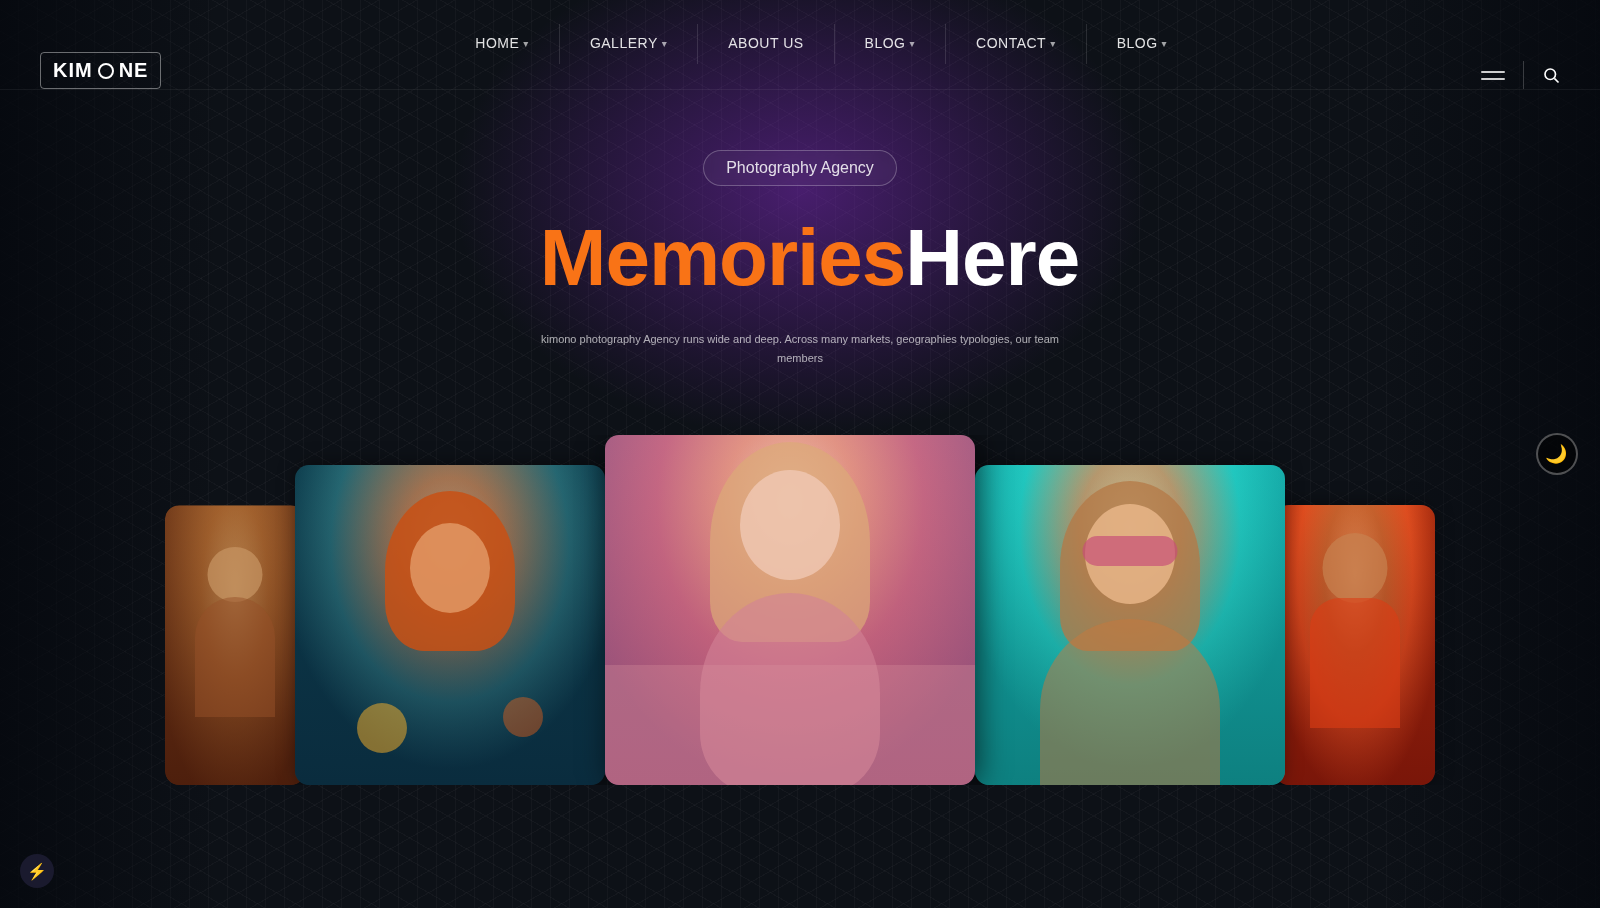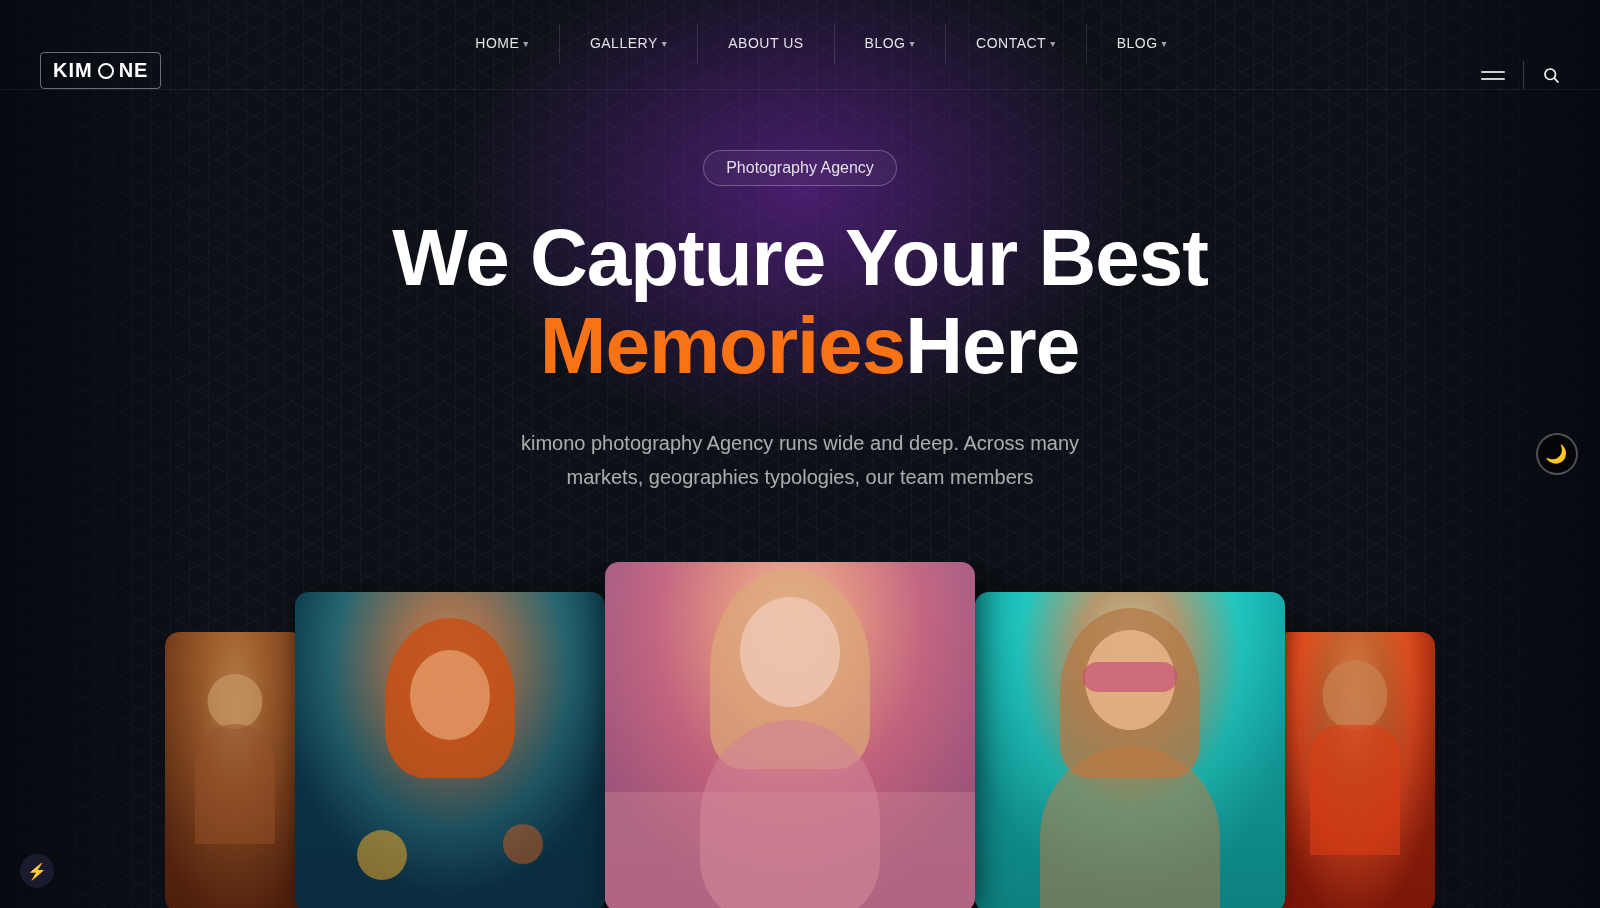--- a/index.html
+++ b/index.html
@@ -216,22 +216,22 @@
       letter-spacing: -1px;
       margin-bottom: 0;
     }
 
     .hero-title .line1 { color: #fff; display: block; }
     .hero-title .memories { color: #f97316; margin-left: 19px; }
     .hero-title .memories-end { color: #e91e8c; }
     .hero-title .here { color: #fff; }
 
     .hero-desc {
-      margin-top: 36px;
-      font-size: 20px;
+      margin-top: 28px;
+      font-size: 11px;
       color: rgba(255,255,255,0.65);
       line-height: 1.7;
       max-width: 560px;
       margin-left: auto;
       margin-right: auto;
     }
 
     
     .photo-strip {
       position: relative;
@@ -427,21 +427,20 @@
   </div>
 </nav>
 
 <section class="hero">
 
   <div class="hero-badge">
     <span>Photography Agency</span>
   </div>
 
   <h1 class="hero-title">
-    <span class="line1">We Capture Your Best</span>
     <span class="line2">
       <span class="memories">Memories</span><span class="memories-end"></span><span class="here">Here</span>
     </span>
   </h1>
 
   <p class="hero-desc">kimono photography Agency runs wide and deep. Across many markets, geographies typologies, our team members</p>
 
 </section>
 
 <div class="photo-strip">

